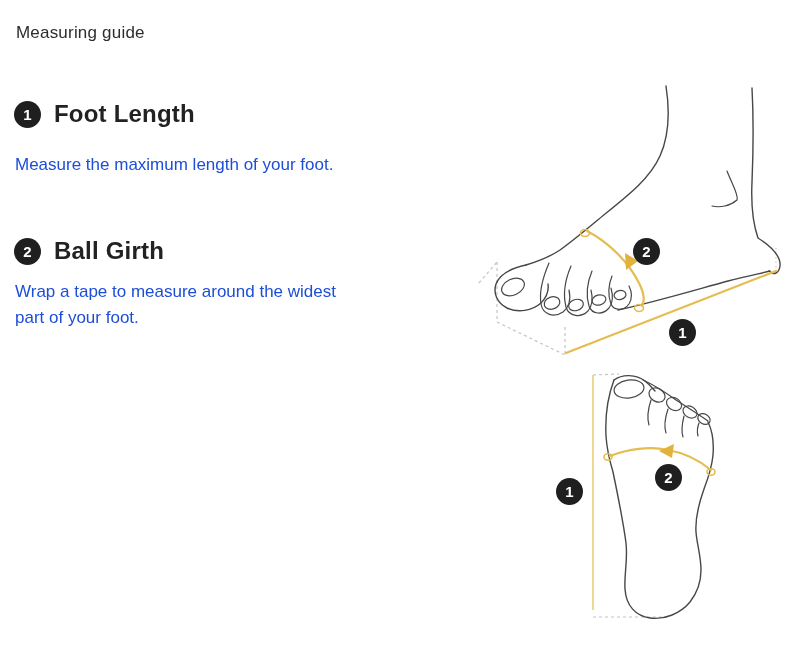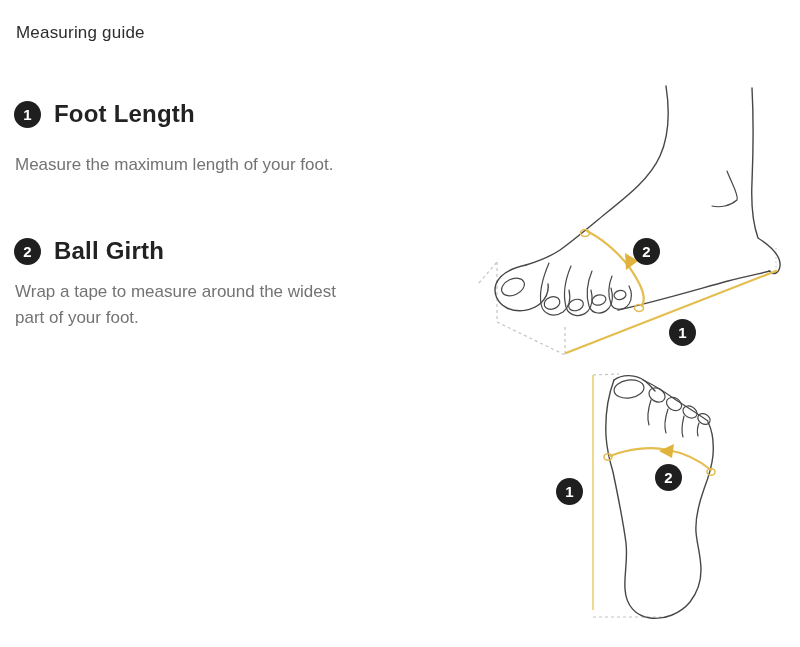--- a/index.html
+++ b/index.html
@@ -17,21 +17,21 @@
   .section-head h2{
     margin:0;font-size:24px;font-weight:bold;color:#222222;letter-spacing:0.2px;text-align:right;
   }
   .num-badge{
     width:27px;height:27px;border-radius:50%;background:#1f1f1f;color:#ffffff;
     font-size:15px;font-weight:bold;display:flex;align-items:center;justify-content:center;
     flex:0 0 auto;line-height:1;
   }
   .num-badge.on-diagram{position:absolute;width:27px;height:27px;}
   .section-body{
-    font-size:17px;color:#737373;line-height:26px;white-space:pre-line;max-width:450px;
+    font-size:17px;color:#1d4ed8;line-height:26px;white-space:pre-line;max-width:450px;
   }
   #sec1-head{left:14px;top:100px;}
   #sec1-body{left:15px;top:152px;}
   #sec2-head{left:14px;top:237px;}
   #sec2-body{left:15px;top:279px;}
   svg{position:absolute;display:block;}
   .outline{fill:none;stroke:#474747;stroke-width:1.4;stroke-linecap:round;stroke-linejoin:round;}
   .thin{stroke-width:1.2;}
   .dash{fill:none;stroke:#c4c4c4;stroke-width:1.2;stroke-dasharray:3 3;}
   .dots{fill:none;stroke:#c9c9c9;stroke-width:1.2;stroke-dasharray:1.5 3;}

